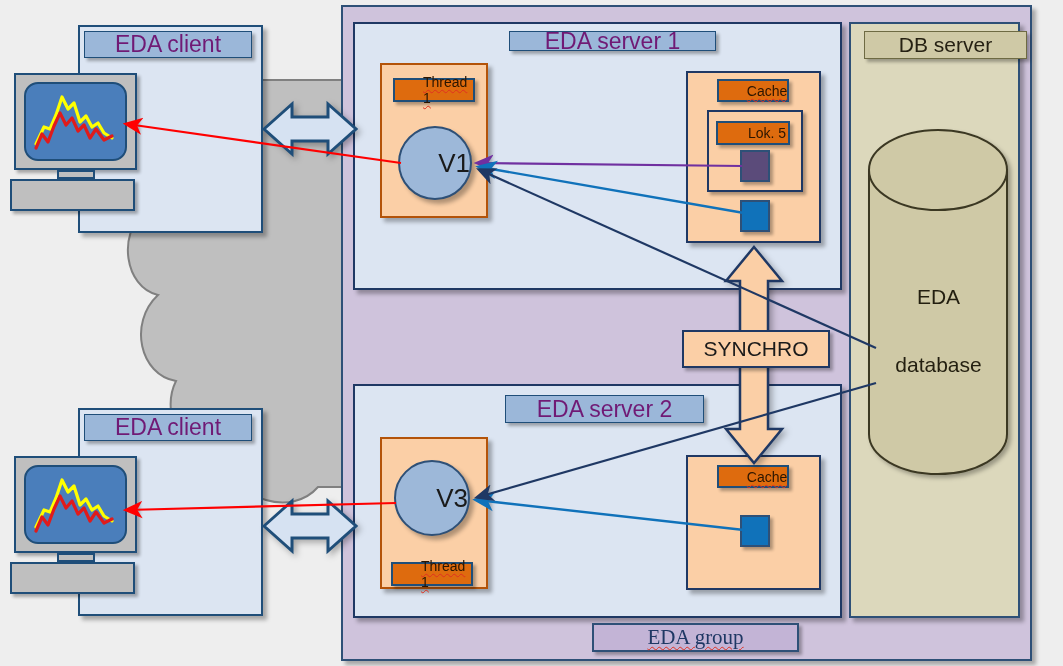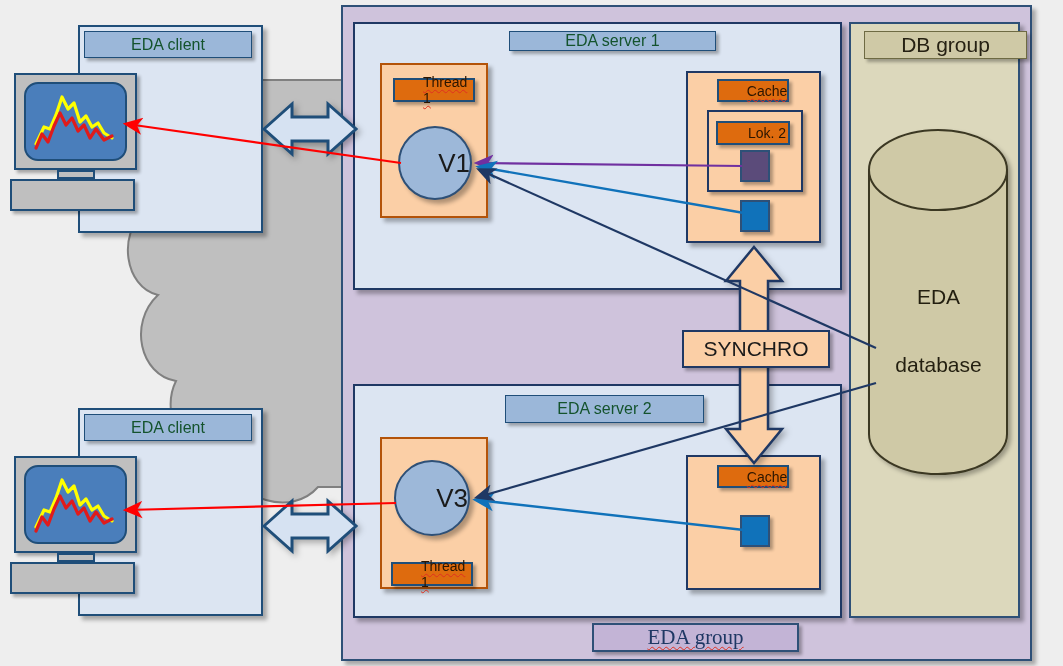--- a/index.html
+++ b/index.html
@@ -13,22 +13,22 @@
   .canvas{position:absolute;left:0;top:0;width:1063px;height:666px;}
   .abs{position:absolute;box-sizing:border-box;}
 
   
   .pill{
     display:flex;align-items:center;justify-content:center;
     box-sizing:border-box;
     box-shadow:3px 3px 3px rgba(0,0,0,.30);
   }
   .pill-blue{
-    background:#9BB7D9;border:1.5px solid #1F4E79;color:#14532d;
-    font-size:16px;
+    background:#9BB7D9;border:1.5px solid #1F4E79;color:#701a75;
+    font-size:23px;
   }
   .pill-purple{
     background:#C3B4D6;border:2px solid #2E5077;color:#1F3864;
     font-size:21px;
     font-family:Liberation Serif, serif;
   }
   .pill-khaki{
     background:#CFC9A6;border:1.5px solid #6E6A43;color:#262113;
     font-size:21px;
   }
@@ -123,21 +123,21 @@
   <div class="abs vcircle" style="left:398px;top:126px;width:74px;height:74px;">
     <span>V1</span>
   </div>
 
   <div class="abs cachebox" style="left:686px;top:71px;width:135px;height:172px;"></div>
   <div class="abs pill pill-orange" style="left:717px;top:79px;width:72px;height:23px;">
     <span class="spell">Cache</span>
   </div>
   <div class="abs lokbox" style="left:707px;top:110px;width:96px;height:82px;"></div>
   <div class="abs pill pill-orange" style="left:716px;top:121px;width:74px;height:24px;">
-    <span>Lok. 2</span>
+    <span>Lok. 5</span>
   </div>
   <div class="abs sq-purple" style="left:740px;top:150px;width:30px;height:32px;"></div>
   <div class="abs sq-blue" style="left:740px;top:200px;width:30px;height:32px;"></div>
 
   <div class="abs srv" style="left:353px;top:384px;width:489px;height:234px;"></div>
 
   <div class="abs pill pill-blue" style="left:505px;top:395px;width:199px;height:28px;">EDA server 2</div>
 
   <div class="abs threadbox" style="left:380px;top:437px;width:108px;height:152px;"></div>
   <div class="abs vcircle" style="left:394px;top:460px;width:76px;height:76px;">
@@ -152,21 +152,21 @@
     <span class="spell">Cache</span>
   </div>
   <div class="abs sq-blue" style="left:740px;top:515px;width:30px;height:32px;"></div>
 
   <svg class="abs" style="left:676px;top:245px;width:160px;height:220px;overflow:visible" viewBox="0 0 160 220">
     <path d="M78 2 L106 36 L92 36 L92 184 L106 184 L78 218 L50 184 L64 184 L64 36 L50 36 Z" fill="#FBCFA6" stroke="#1F3864" stroke-width="2.5" style="filter:drop-shadow(3px 3px 3px rgba(0,0,0,.3))"></path>
   </svg>
   <div class="abs pill pill-peach" style="left:682px;top:330px;width:148px;height:38px;">SYNCHRO</div>
 
   <div class="abs dbsrv" style="left:849px;top:22px;width:171px;height:596px;"></div>
-  <div class="abs pill pill-khaki" style="left:864px;top:31px;width:163px;height:28px;">DB group</div>
+  <div class="abs pill pill-khaki" style="left:864px;top:31px;width:163px;height:28px;">DB server</div>
 
   <svg class="abs" style="left:866px;top:128px;width:145px;height:348px;overflow:visible" viewBox="0 0 145 348">
     <defs>
       <filter id="cylShadow" x="-30%" y="-30%" width="180%" height="180%">
         <feDropShadow dx="3" dy="3" stdDeviation="2" flood-color="#000" flood-opacity="0.3"></feDropShadow>
       </filter>
     </defs>
     <g filter="url(#cylShadow)">
       <path d="M3 42 L3 306 A69 40 0 0 0 141 306 L141 42 Z" fill="#CFC9A6" stroke="#3B3723" stroke-width="2"></path>
       <ellipse cx="72" cy="42" rx="69" ry="40" fill="#CFC9A6" stroke="#3B3723" stroke-width="2"></ellipse>

